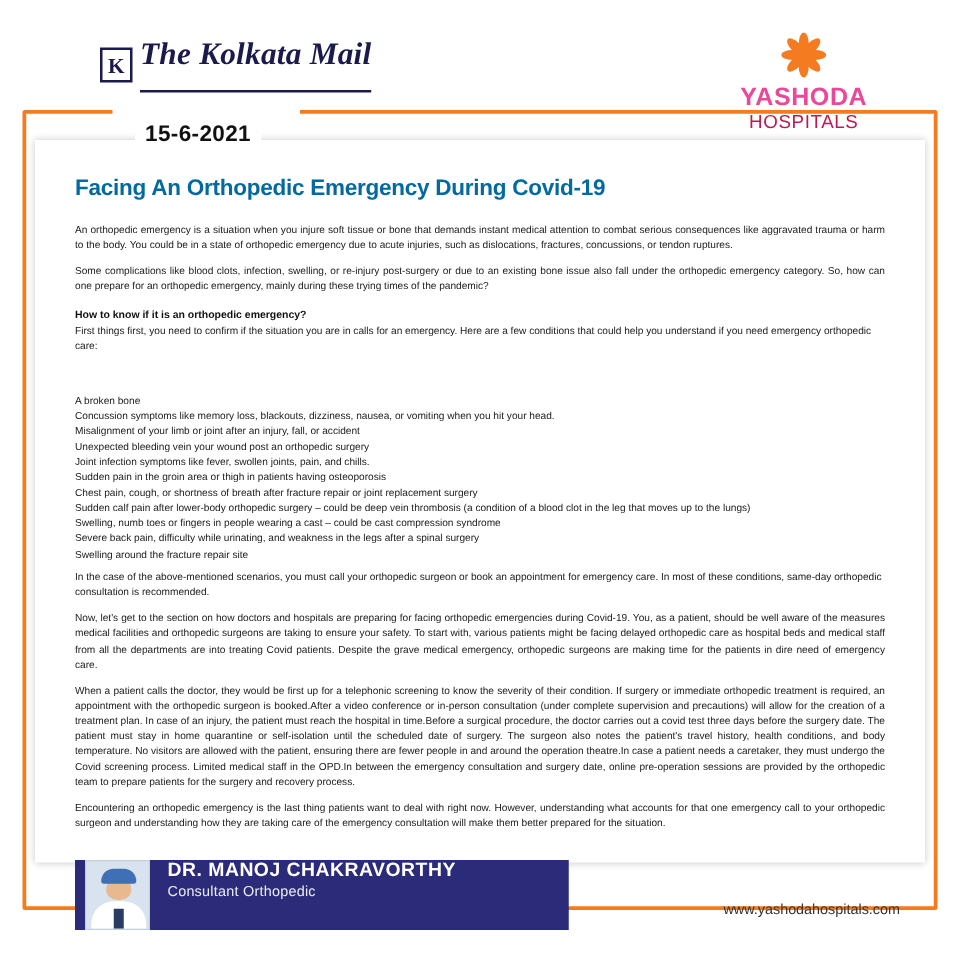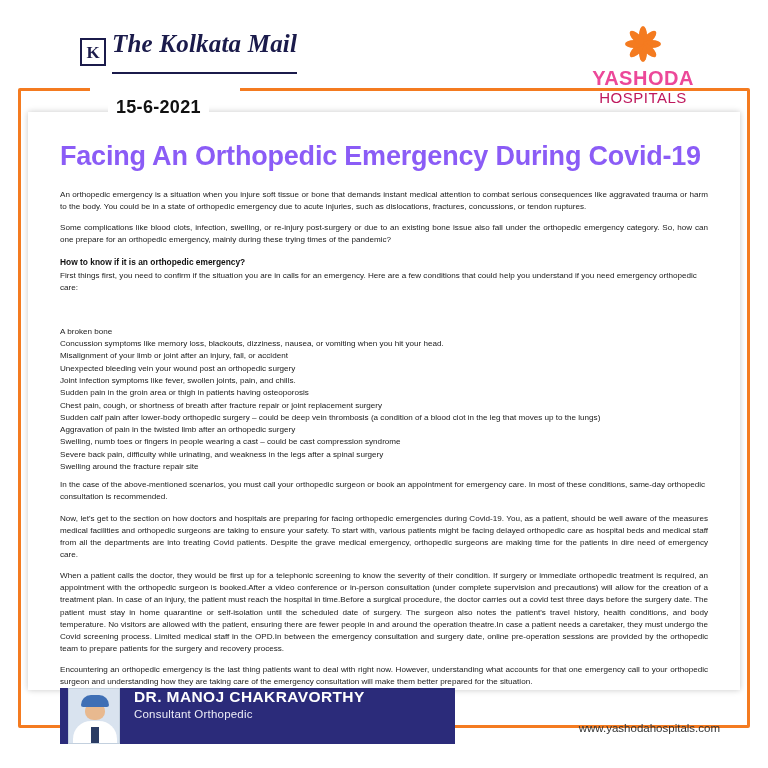--- a/index.html
+++ b/index.html
@@ -128,23 +128,23 @@
     left: 28px;
     top: 112px;
     width: 712px;
     height: 578px;
     background: #ffffff;
     box-shadow: 0 0 6px rgba(0,0,0,0.22);
     padding: 28px 32px 18px 32px;
     overflow: hidden;
   }
   .headline {
-    font-size: 27px;
-    font-weight: bold;
-    color: #8b5cf6;
+    font-size: 18px;
+    font-weight: bold;
+    color: #0369a1;
     line-height: 1.22;
     margin: 0 0 16px 0;
     letter-spacing: -.2px;
   }
   .body-text {
     font-size: 8.1px;
     line-height: 1.5;
     color: #1a1a1a;
     margin: 0 0 9px 0;
     text-align: left;
@@ -274,21 +274,20 @@
     <div class="gap-sm"></div>
     <div class="list-block">
       <div>A broken bone</div>
       <div>Concussion symptoms like memory loss, blackouts, dizziness, nausea, or vomiting when you hit your head.</div>
       <div>Misalignment of your limb or joint after an injury, fall, or accident</div>
       <div>Unexpected bleeding vein your wound post an orthopedic surgery</div>
       <div>Joint infection symptoms like fever, swollen joints, pain, and chills.</div>
       <div>Sudden pain in the groin area or thigh in patients having osteoporosis</div>
       <div>Chest pain, cough, or shortness of breath after fracture repair or joint replacement surgery</div>
       <div>Sudden calf pain after lower-body orthopedic surgery – could be deep vein thrombosis (a condition of a blood clot in the leg that moves up to the lungs)</div>
-      <div>Aggravation of pain in the twisted limb after an orthopedic surgery</div>
       <div>Swelling, numb toes or fingers in people wearing a cast – could be cast compression syndrome</div>
       <div>Severe back pain, difficulty while urinating, and weakness in the legs after a spinal surgery</div>
       <div>Swelling around the fracture repair site</div>
     </div>
     <p class="body-text">In the case of the above-mentioned scenarios, you must call your orthopedic surgeon or book an appointment for emergency care. In most of these conditions, same-day orthopedic consultation is recommended.</p>
 
     <p class="body-text justified">Now, let's get to the section on how doctors and hospitals are preparing for facing orthopedic emergencies during Covid-19. You, as a patient, should be well aware of the measures medical facilities and orthopedic surgeons are taking to ensure your safety. To start with, various patients might be facing delayed orthopedic care as hospital beds and medical staff from all the departments are into treating Covid patients. Despite the grave medical emergency, orthopedic surgeons are making time for the patients in dire need of emergency care.</p>
     <p class="body-text justified">When a patient calls the doctor, they would be first up for a telephonic screening to know the severity of their condition. If surgery or immediate orthopedic treatment is required, an appointment with the orthopedic surgeon is booked.After a video conference or in-person consultation (under complete supervision and precautions) will allow for the creation of a treatment plan. In case of an injury, the patient must reach the hospital in time.Before a surgical procedure, the doctor carries out a covid test three days before the surgery date. The patient must stay in home quarantine or self-isolation until the scheduled date of surgery. The surgeon also notes the patient's travel history, health conditions, and body temperature. No visitors are allowed with the patient, ensuring there are fewer people in and around the operation theatre.In case a patient needs a caretaker, they must undergo the Covid screening process. Limited medical staff in the OPD.In between the emergency consultation and surgery date, online pre-operation sessions are provided by the orthopedic team to prepare patients for the surgery and recovery process.</p>
 
     <p class="body-text justified">Encountering an orthopedic emergency is the last thing patients want to deal with right now. However, understanding what accounts for that one emergency call to your orthopedic surgeon and understanding how they are taking care of the emergency consultation will make them better prepared for the situation.</p>

